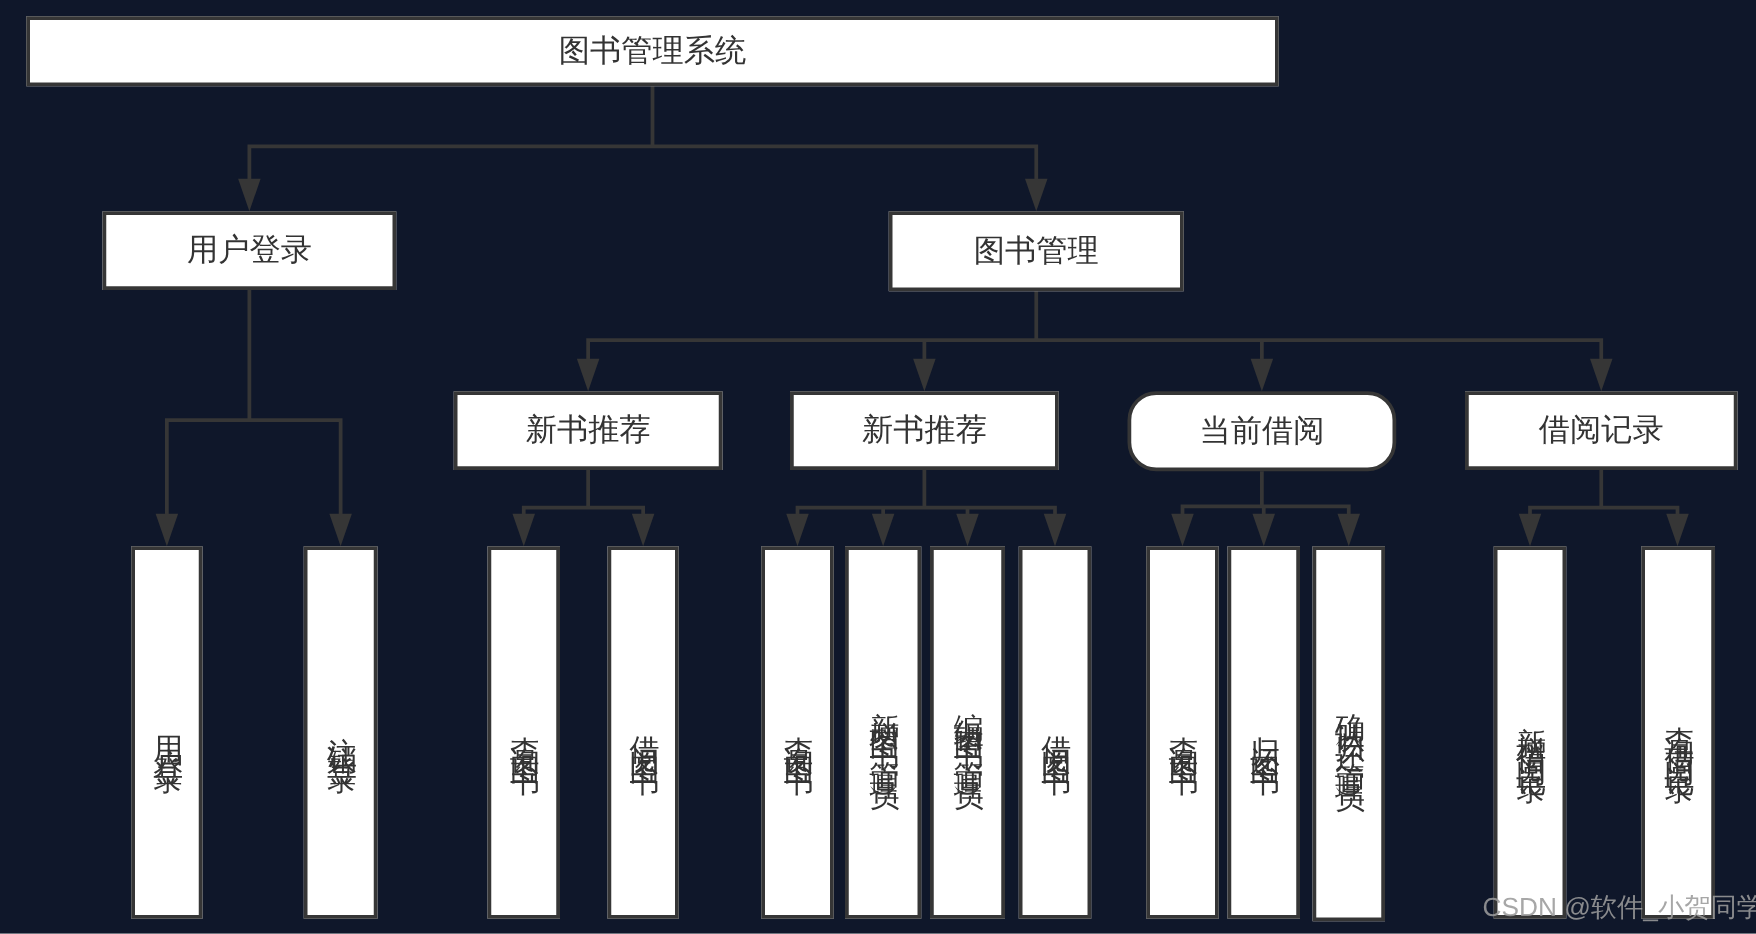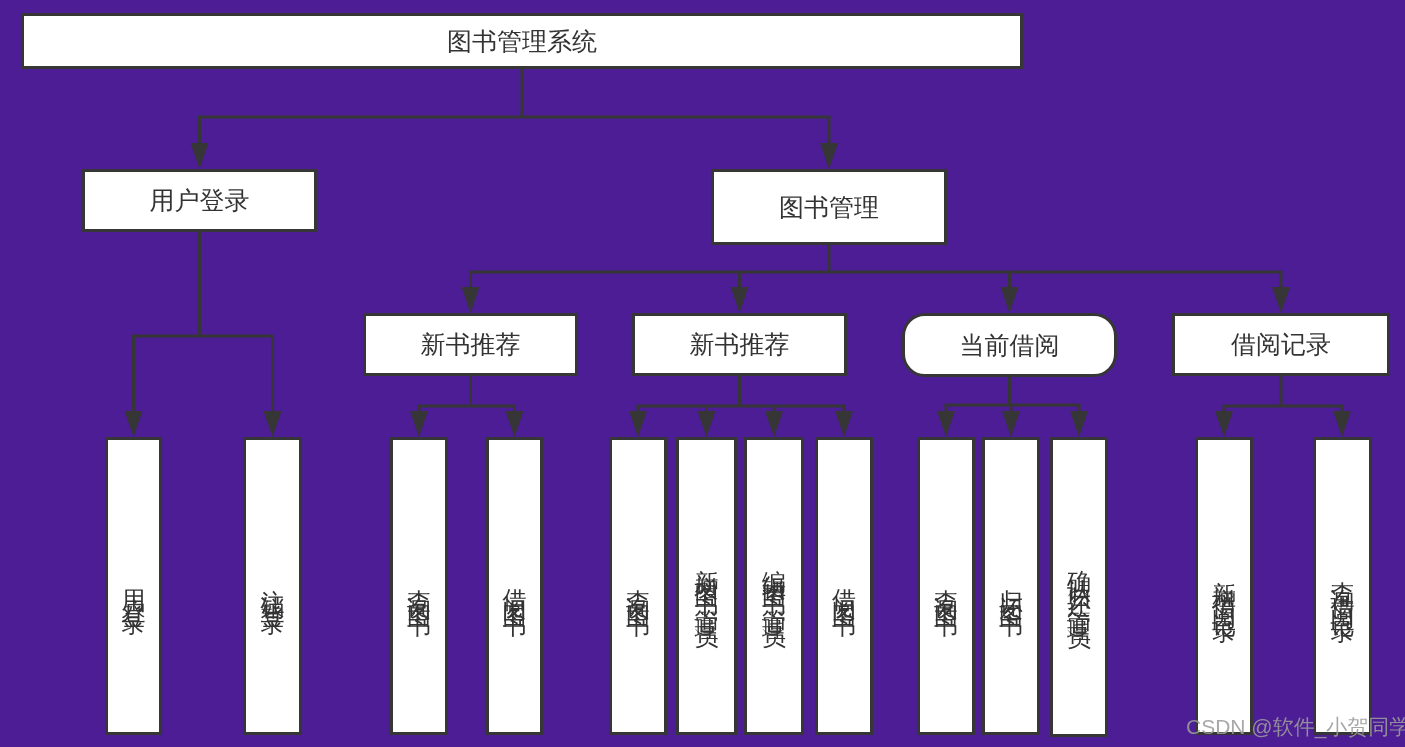--- a/index.html
+++ b/index.html
@@ -1,20 +1,20 @@
 <!DOCTYPE html>
 <html><head>
 <meta charset="utf-8">
 <style>
   html, body { margin: 0; padding: 0; background: #ffffff; }
   .stage {
     position: relative;
     width: 1405px;
     height: 747px;
-    background: #4c1d95;
+    background: #0f172a;
     font-family: "Liberation Sans", "DejaVu Sans", sans-serif;
     overflow: hidden;
   }
   svg.connectors {
     position: absolute;
     left: 0; top: 0;
     width: 1405px; height: 747px;
     pointer-events: none;
   }
   .node {
@@ -88,21 +88,21 @@
     </g>
   </svg>
 
   <div class="node h" style="left:21px; top:13px; width:1002px; height:56px;">
     <span>图书管理系统</span>
   </div>
 
   <div class="node h" style="left:82px; top:169px; width:235px; height:63px;">
     <span>用户登录</span>
   </div>
-  <div class="node h" style="left:711px; top:169px; width:236px; height:76px;">
+  <div class="node h" style="left:711px; top:169px; width:236px; height:64px;">
     <span>图书管理</span>
   </div>
 
   <div class="node h" style="left:363px; top:313px; width:215px; height:63px;">
     <span>新书推荐</span>
   </div>
   <div class="node h" style="left:632px; top:313px; width:215px; height:63px;">
     <span>新书推荐</span>
   </div>
   <div class="node h" style="left:902px; top:313px; width:215px; height:64px;border-radius:23px;">

